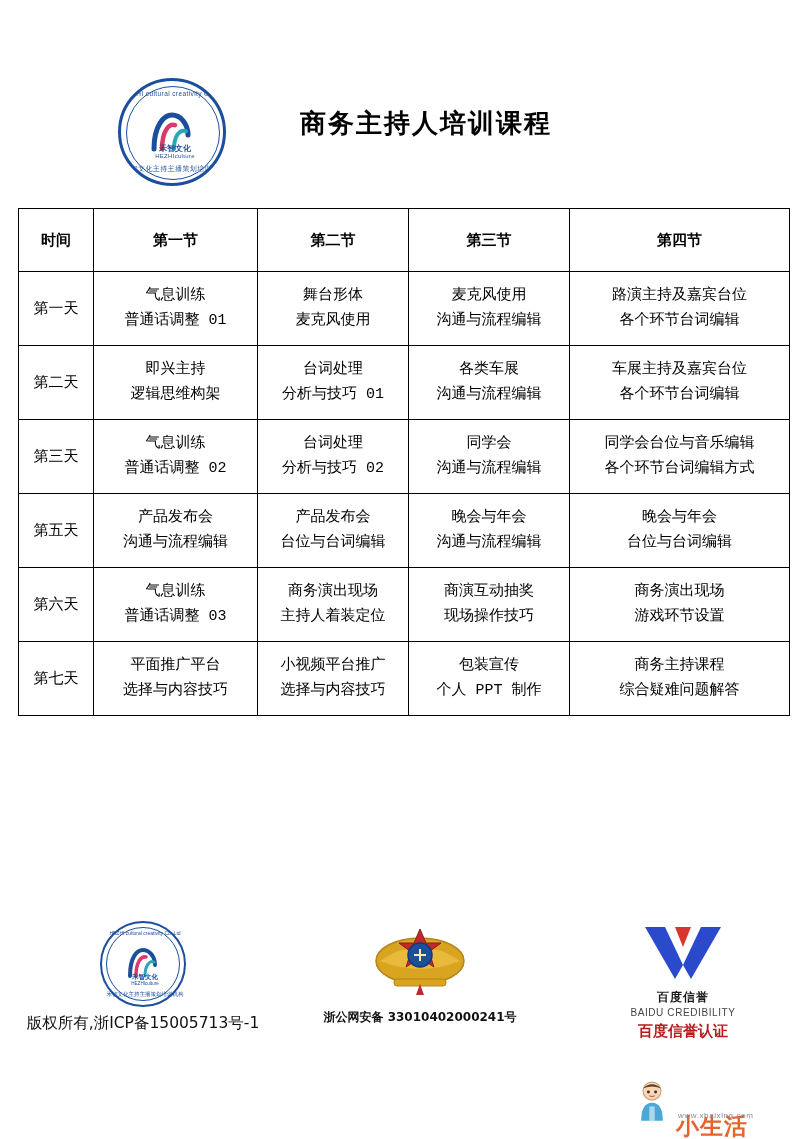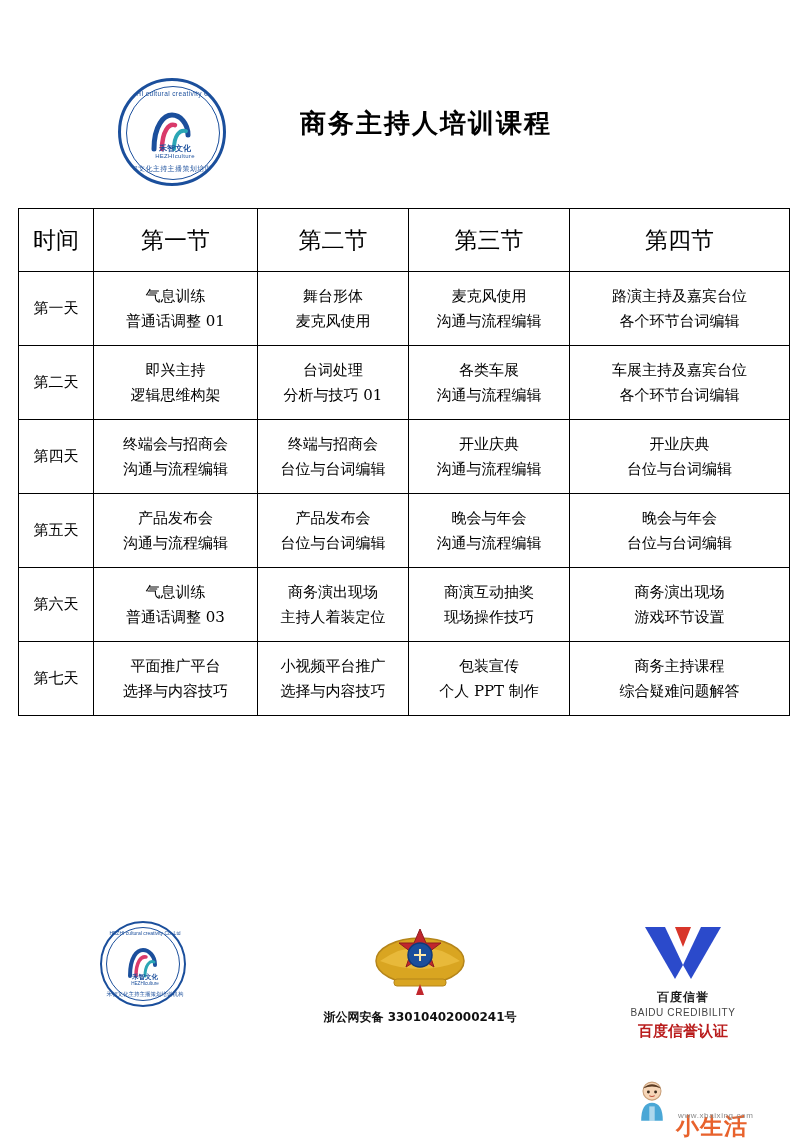--- a/index.html
+++ b/index.html
@@ -112,34 +112,34 @@
     font-family: "DejaVu Serif", "Liberation Serif", serif;
   }
   table.schedule td, table.schedule th {
     border: 1px solid #000;
     text-align: center;
     vertical-align: middle;
     padding: 0;
   }
   table.schedule thead th {
     height: 62px;
-    font-size: 23px;
-    font-weight: normal;
+    font-size: 15px;
+    font-weight: bold;
   }
   table.schedule tbody td {
     height: 73px;
     font-size: 15px;
     line-height: 1.65;
   }
   .col-time { width: 74px; }
   .col-a { width: 163px; }
   .col-b { width: 150px; }
   .col-c { width: 160px; }
   .col-d { width: 219px; }
-  .cell-line { display: block; white-space: nowrap; }
+  .cell-line { display: block; white-space: nowrap; font-family: Liberation Mono, monospace; }
 
   
   .footer {
     position: absolute;
     left: 0;
     top: 905px;
     width: 800px;
     height: 170px;
   }
   .badge {
@@ -288,40 +288,40 @@
         <td>
           <span class="cell-line">各类车展</span>
           <span class="cell-line">沟通与流程编辑</span>
         </td>
         <td>
           <span class="cell-line">车展主持及嘉宾台位</span>
           <span class="cell-line">各个环节台词编辑</span>
         </td>
       </tr>
 
-
-      <tr>
-        <td>第四天</td>
-        <td>
-          <span class="cell-line">终端会与招商会</span>
+      <tr>
+        <td>第三天</td>
+        <td>
+          <span class="cell-line">气息训练</span>
+          <span class="cell-line">普通话调整 02</span>
+        </td>
+        <td>
+          <span class="cell-line">台词处理</span>
+          <span class="cell-line">分析与技巧 02</span>
+        </td>
+        <td>
+          <span class="cell-line">同学会</span>
           <span class="cell-line">沟通与流程编辑</span>
         </td>
         <td>
-          <span class="cell-line">终端与招商会</span>
-          <span class="cell-line">台位与台词编辑</span>
-        </td>
-        <td>
-          <span class="cell-line">开业庆典</span>
-          <span class="cell-line">沟通与流程编辑</span>
-        </td>
-        <td>
-          <span class="cell-line">开业庆典</span>
-          <span class="cell-line">台位与台词编辑</span>
-        </td>
-      </tr>
+          <span class="cell-line">同学会台位与音乐编辑</span>
+          <span class="cell-line">各个环节台词编辑方式</span>
+        </td>
+      </tr>
+
 
       <tr>
         <td>第五天</td>
         <td>
           <span class="cell-line">产品发布会</span>
           <span class="cell-line">沟通与流程编辑</span>
         </td>
         <td>
           <span class="cell-line">产品发布会</span>
           <span class="cell-line">台位与台词编辑</span>
@@ -388,20 +388,21 @@
       <div class="st-top">HEZHI cultural creativity Co.,Ltd</div>
       <svg class="sm-mark" viewBox="0 0 42 34">
         <path d="M8 31 C8 12, 15 5, 21 5 C27 5, 33 11, 33 20" stroke="#1b4f9c" stroke-width="4" fill="none" stroke-linecap="round"></path>
         <path d="M14 31 C14 17, 19 11, 24 12" stroke="#d93a6a" stroke-width="3.5" fill="none" stroke-linecap="round"></path>
         <path d="M23 31 C23 20, 28 15, 32 17" stroke="#2aa6b5" stroke-width="3" fill="none" stroke-linecap="round"></path>
       </svg>
       <div class="sm-sub">禾智文化</div>
       <div class="sm-sub2">HEZHIculture</div>
       <div class="st-bot">禾智文化主持主播策划培训机构</div>
     </div>
+    <div class="badge-label">版权所有,浙ICP备15005713号-1</div>
   </div>
 
   <div class="badge badge-gov">
     <svg class="gov-emblem" viewBox="0 0 92 78">
       <ellipse cx="46" cy="40" rx="44" ry="23" fill="#d9a521" stroke="#b5851a" stroke-width="1.5"></ellipse>
       <path d="M6 40 Q46 12 86 40 Q46 56 6 40 Z" fill="#e8b93a"></path>
       <path d="M46 8 L52 22 L67 22 L55 31 L60 46 L46 37 L32 46 L37 31 L25 22 L40 22 Z" fill="#c1272d" stroke="#8e1c20" stroke-width="1"></path>
       <circle cx="46" cy="34" r="12" fill="#1b4f9c" stroke="#123a77" stroke-width="1.5"></circle>
       <path d="M40 34 h12 M46 28 v12" stroke="#ffe9a8" stroke-width="2"></path>
       <rect x="20" y="58" width="52" height="7" rx="3" fill="#d9a521" stroke="#b5851a" stroke-width="1"></rect>

